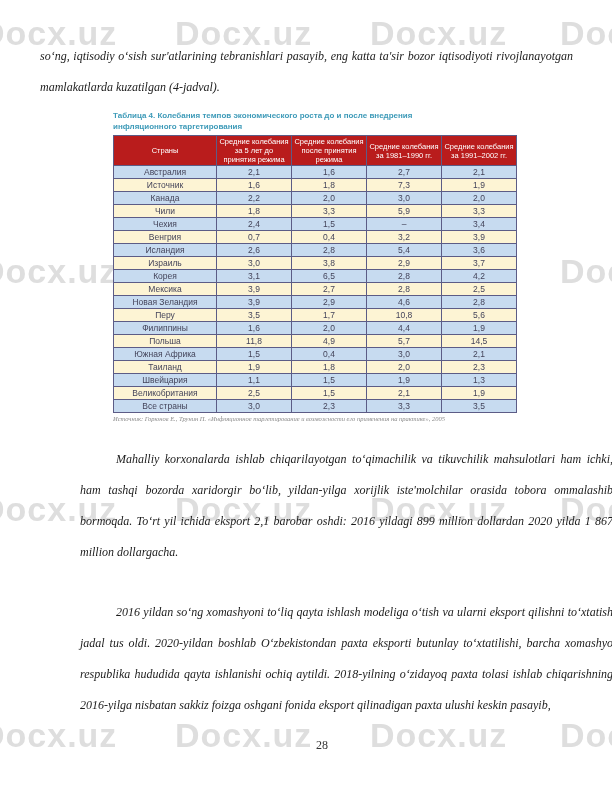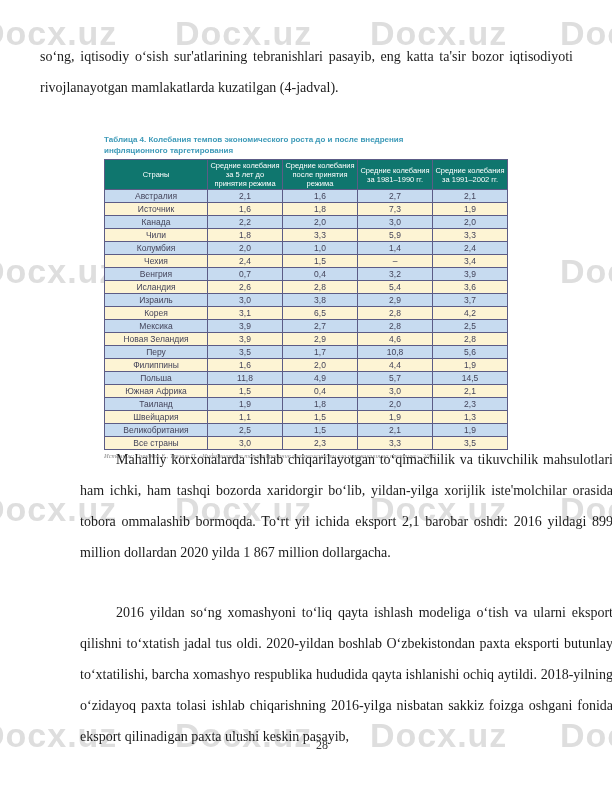--- a/index.html
+++ b/index.html
@@ -21,51 +21,52 @@
     letter-spacing:1px;
     color:#dedede;
     white-space:nowrap;
     user-select:none;
   }
   
   .para {
     position:absolute;
     left:40px;
     width:533px;
-    font-size:14px;
+    font-size:12px;
     line-height:31px;
     color:#1b1b1b;
     text-align:justify;
     margin:0;
     z-index:1;
+    font-style:italic;
   }
   .para.indent { text-indent:36px;margin-left:40px; }
   .p1 { top:41px; }
   .p2 { top:444px; }
   .p3 { top:597px; }
   
-  .table-section { position:absolute; top:110px; left:104px; width:472px; z-index:1;margin-top:24px; }
+  .table-section { position:absolute; top:110px; left:113px; width:472px; z-index:1; }
   .tbl-title {
     font-family:"Liberation Sans", sans-serif;
     font-size:8px;
     font-weight:700;
     color:#3d9ab8;
     width:345px;
     line-height:11px;
     margin-bottom:3px;
   }
   table.data {
     border-collapse:collapse;
     table-layout:fixed;
     width:404px;
     font-family:"Liberation Sans", sans-serif;
   }
   table.data th, table.data td { border:1px solid #5c5c86; }
   table.data th {
-    background:#0f766e;
+    background:#b91c1c;
     color:#ffffff;
     font-size:7.5px;
     font-weight:400;
     line-height:9px;
     height:27px;
     padding:1px 2px;
     text-align:center;
     vertical-align:middle;
   }
   table.data th:first-child { width:98px;text-align:center; }
@@ -160,27 +161,20 @@
             <td>2,0</td>
           </tr>
           <tr>
             <td>Чили</td>
             <td>1,8</td>
             <td>3,3</td>
             <td>5,9</td>
             <td>3,3</td>
           </tr>
           <tr>
-            <td>Колумбия</td>
-            <td>2,0</td>
-            <td>1,0</td>
-            <td>1,4</td>
-            <td>2,4</td>
-          </tr>
-          <tr>
             <td>Чехия</td>
             <td>2,4</td>
             <td>1,5</td>
             <td>–</td>
             <td>3,4</td>
           </tr>
           <tr>
             <td>Венгрия</td>
             <td>0,7</td>
             <td>0,4</td>

